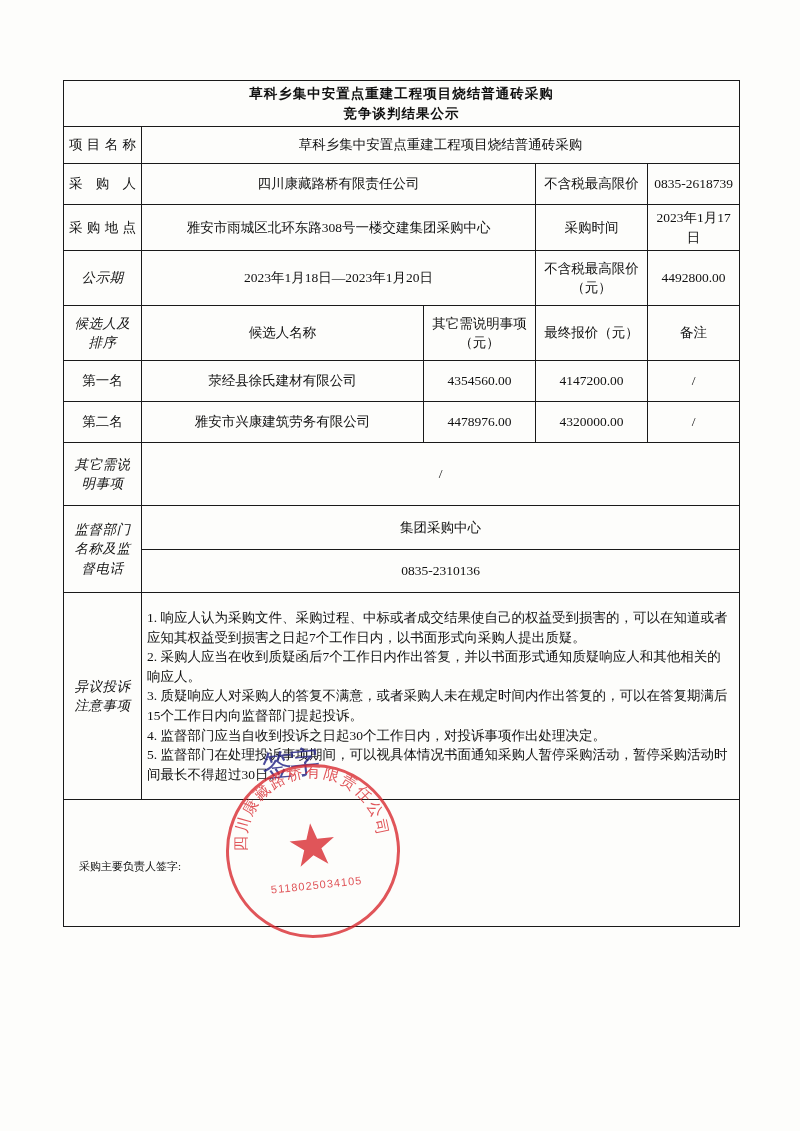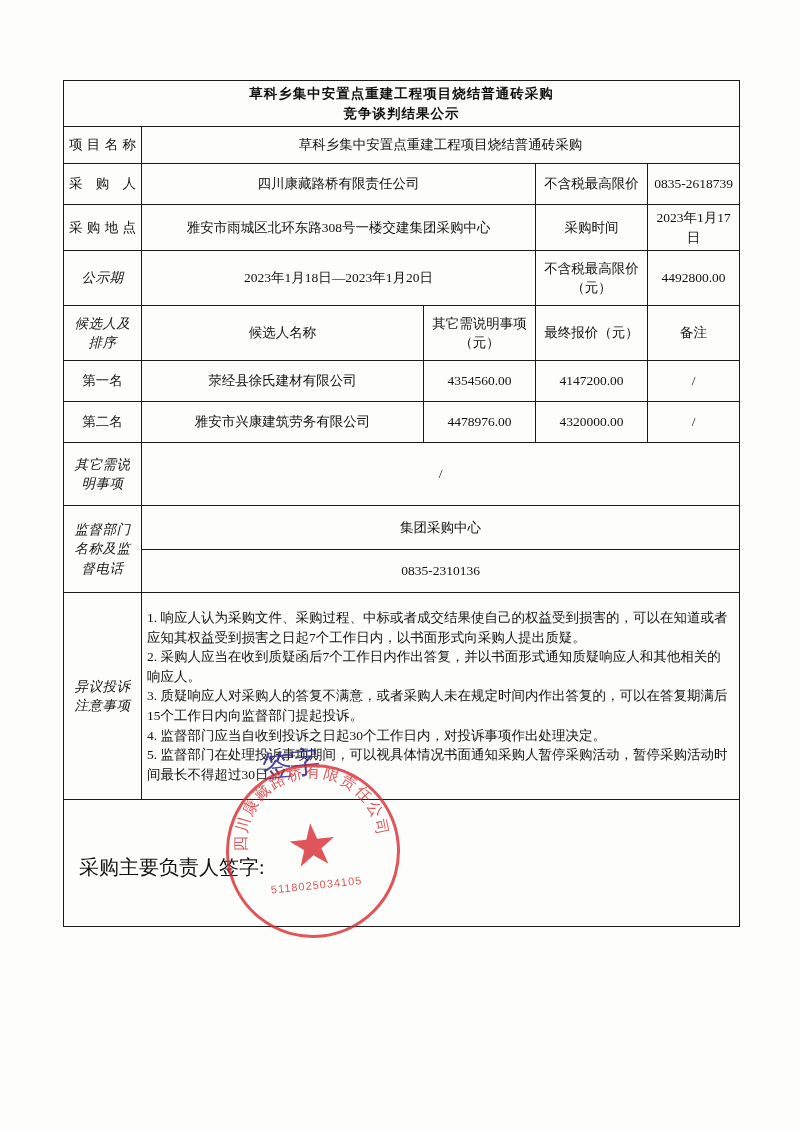--- a/index.html
+++ b/index.html
@@ -78,21 +78,21 @@
   }
   .notice p {
     margin: 0;
     text-indent: 0;
   }
   .sign-row td {
     height: 120px;
     vertical-align: top;
   }
   .sign-label {
-    font-size: 20px;
+    font-size: 11px;
     padding-top: 8px;
     padding-left: 10px;
     display: inline-block;
   }
   
   .seal {
     position: absolute;
     left: 226px;
     top: 764px;
     width: 168px;

